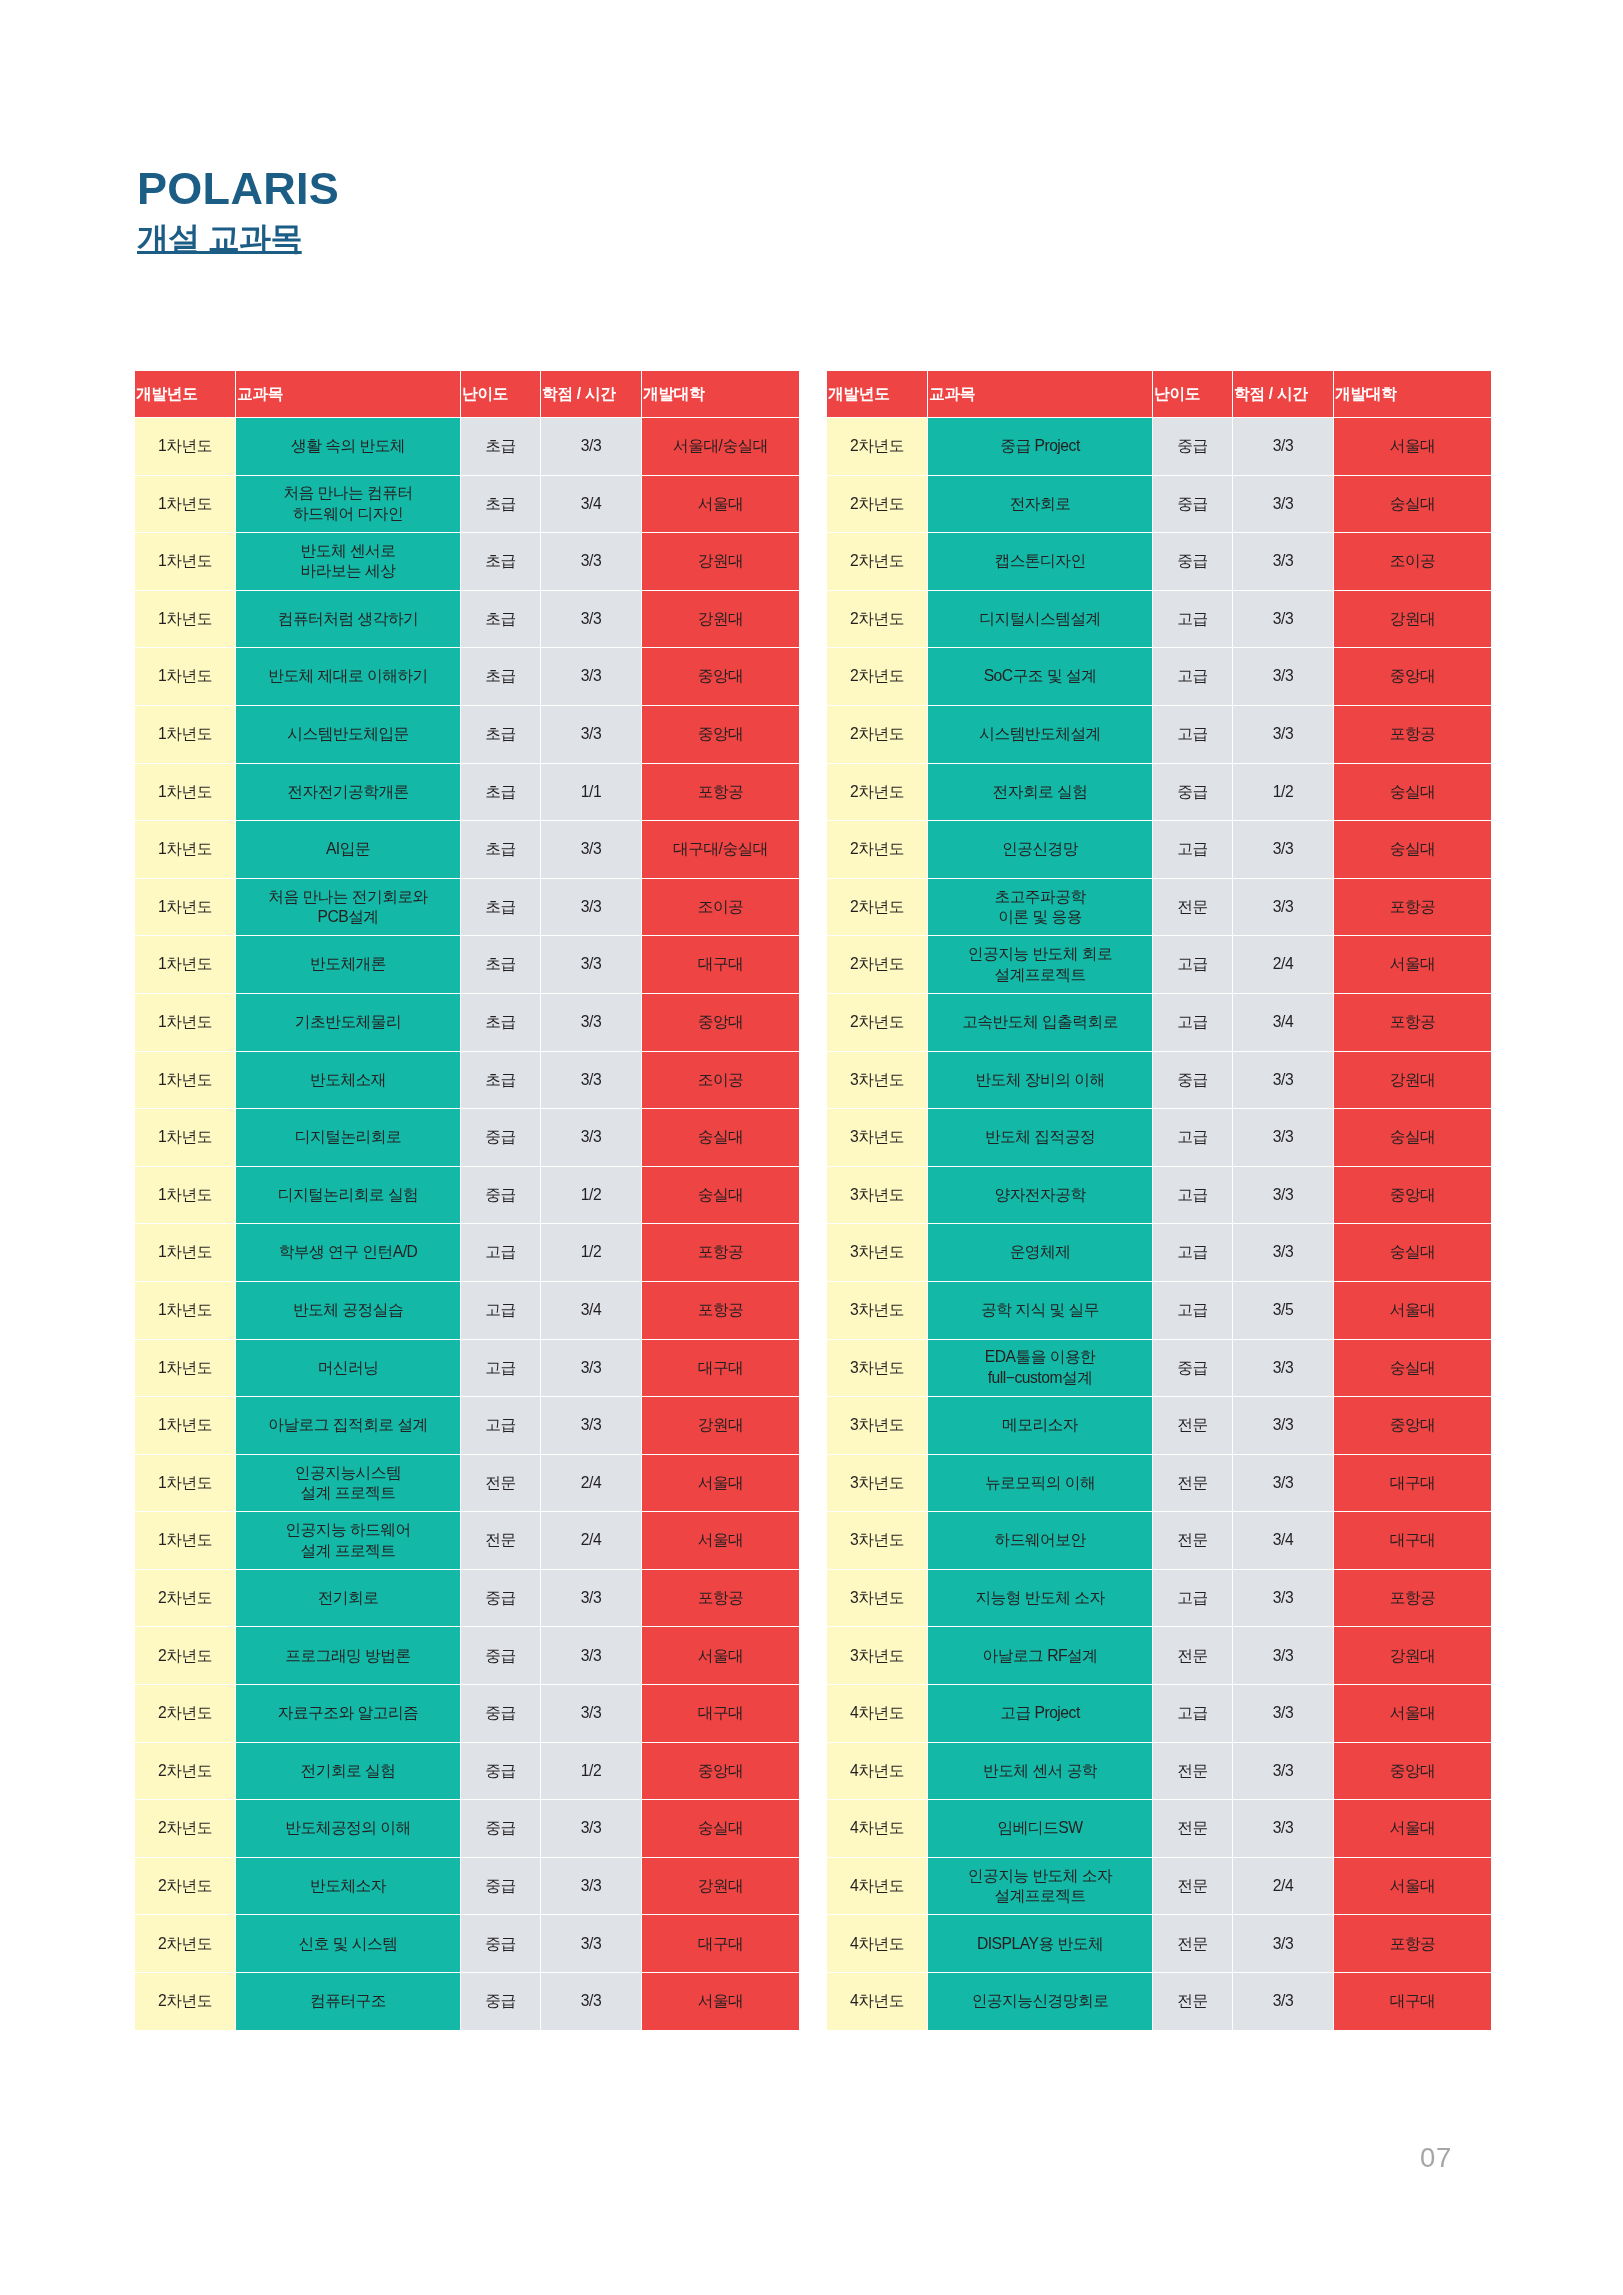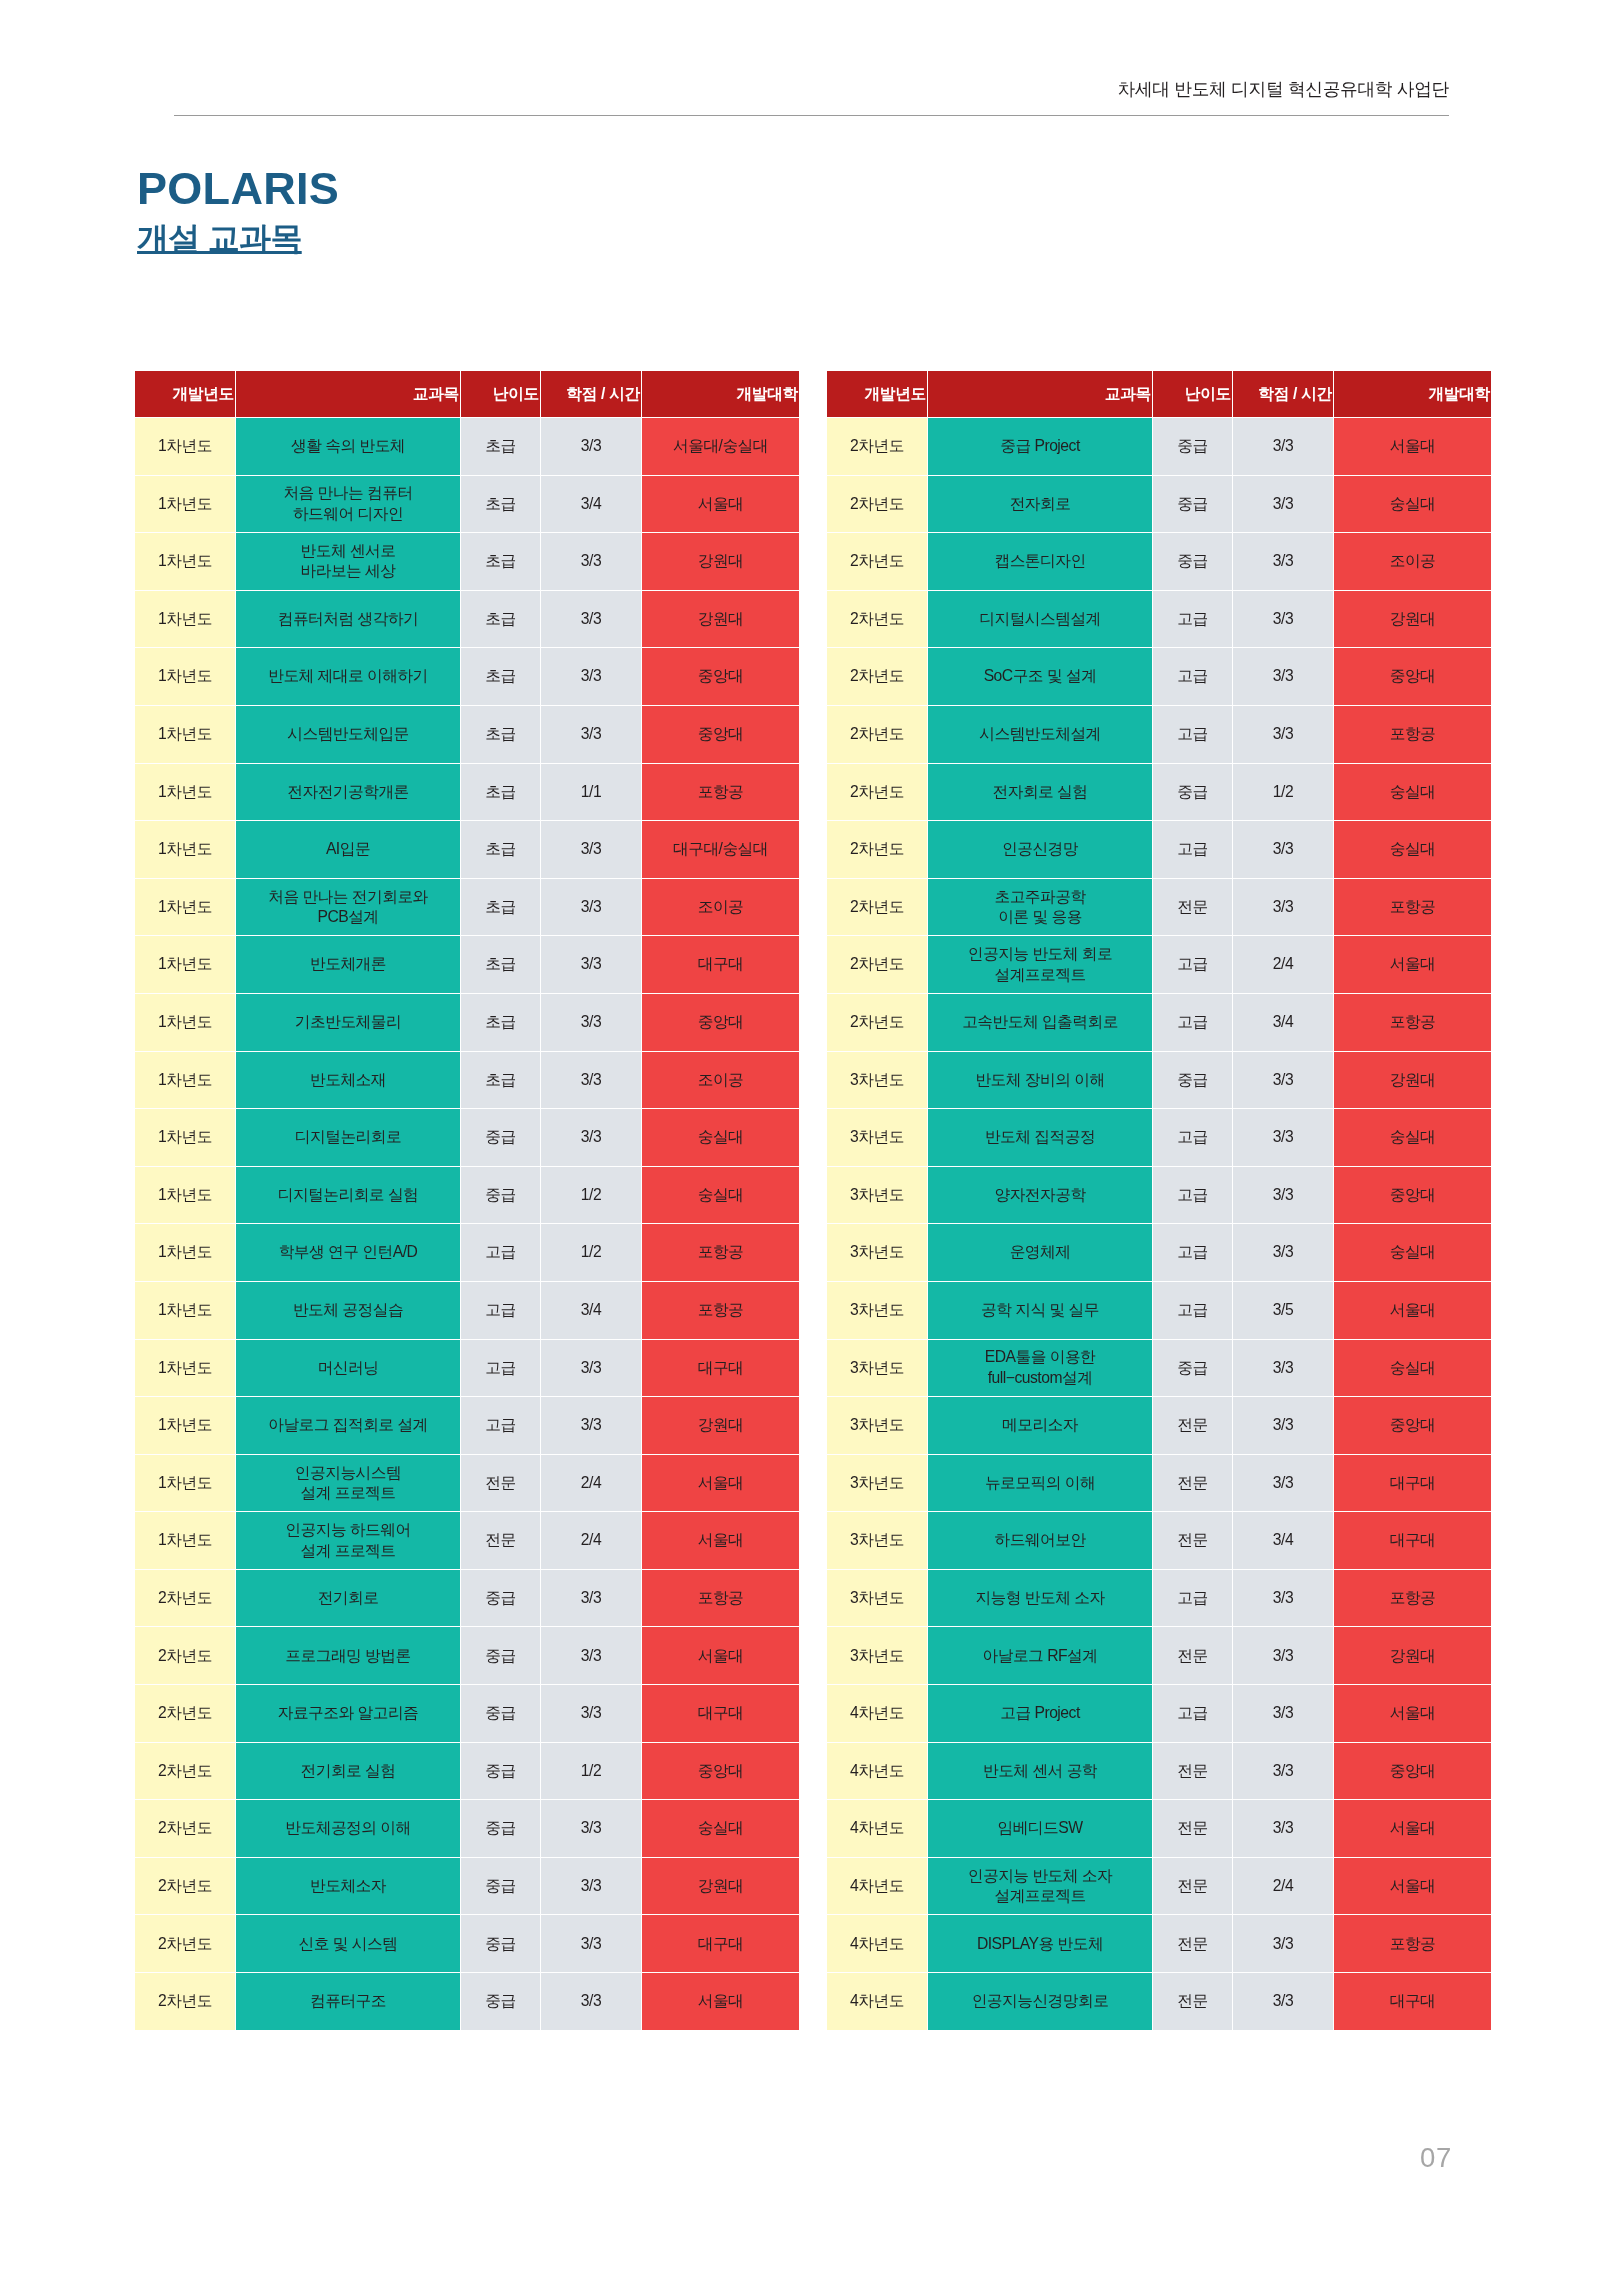--- a/index.html
+++ b/index.html
@@ -79,28 +79,28 @@
     width: 1358px;
     display: flex;
     justify-content: space-between;
   }
   table.course-table {
     border-collapse: collapse;
     width: 651px;
     table-layout: fixed;
   }
   table.course-table th {
-    background: #b91c1c;
+    background: #ef4444;
     color: #ffffff;
     font-size: 15.7px;
     font-weight: bold;
     height: 44px;
     border: 0.7px solid #ffffff;
     letter-spacing: -0.3px;
-    text-align: right;
+    text-align: left;
     vertical-align: middle;
   }
   table.course-table td {
     font-size: 15.7px;
     height: 54px;
     border: 0.7px solid #ffffff;
     text-align: center;
     vertical-align: middle;
     letter-spacing: -0.5px;
     line-height: 1.3;
@@ -130,24 +130,20 @@
     color: #a6a6a6;
     letter-spacing: 0.7px;
     text-align: right;
   }
 </style>
 </head>
 <body>
 
 <div class="page">
 
-  <div class="header">
-    <div class="header-text">차세대 반도체 디지털 혁신공유대학 사업단</div>
-    <div class="header-rule"></div>
-  </div>
 
   <div class="title-block">
     <div class="title-main">POLARIS</div>
     <div class="title-sub">개설 교과목</div>
   </div>
 
   <div class="tables">
     <table class="course-table">
       <thead>
         <tr>

